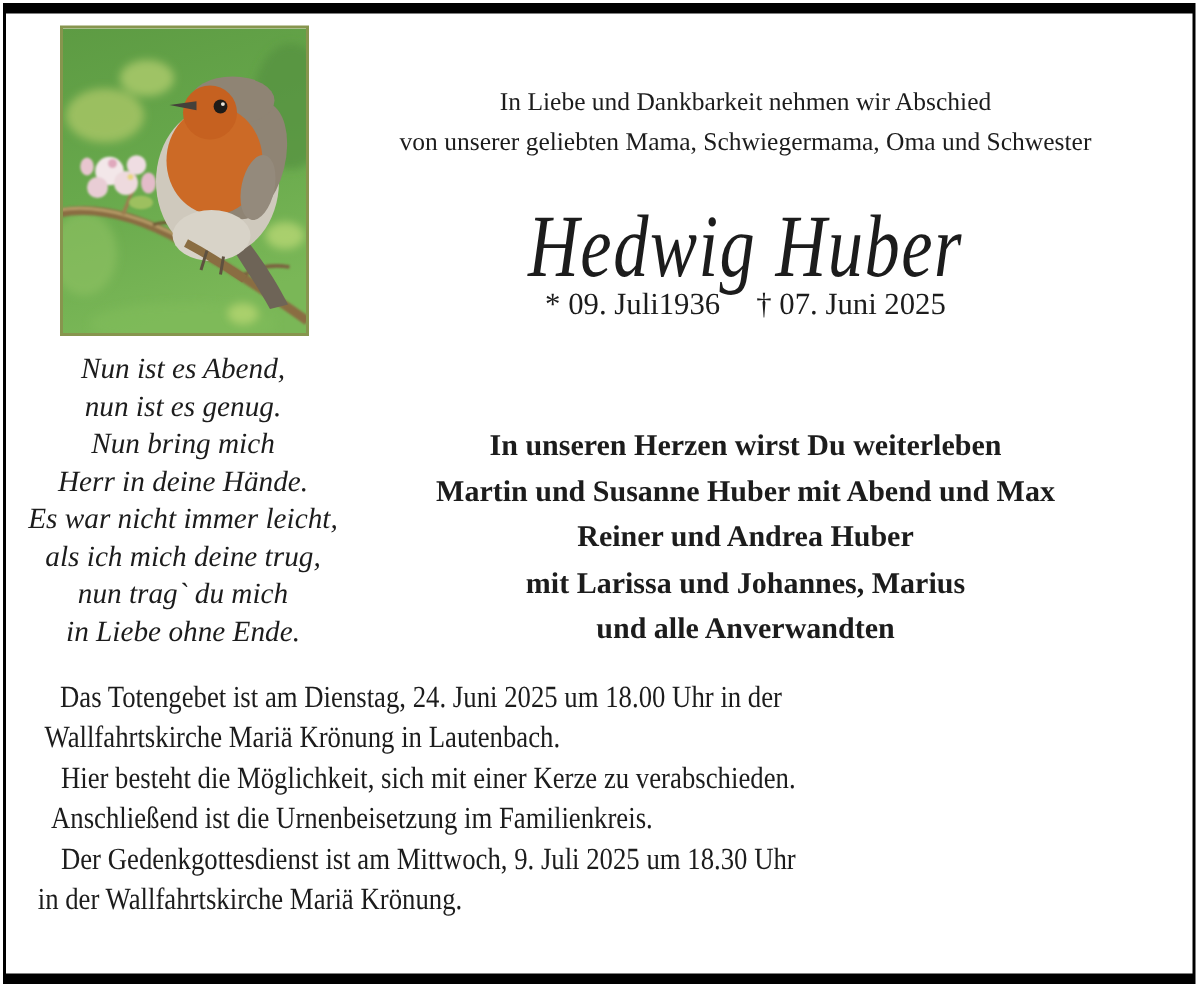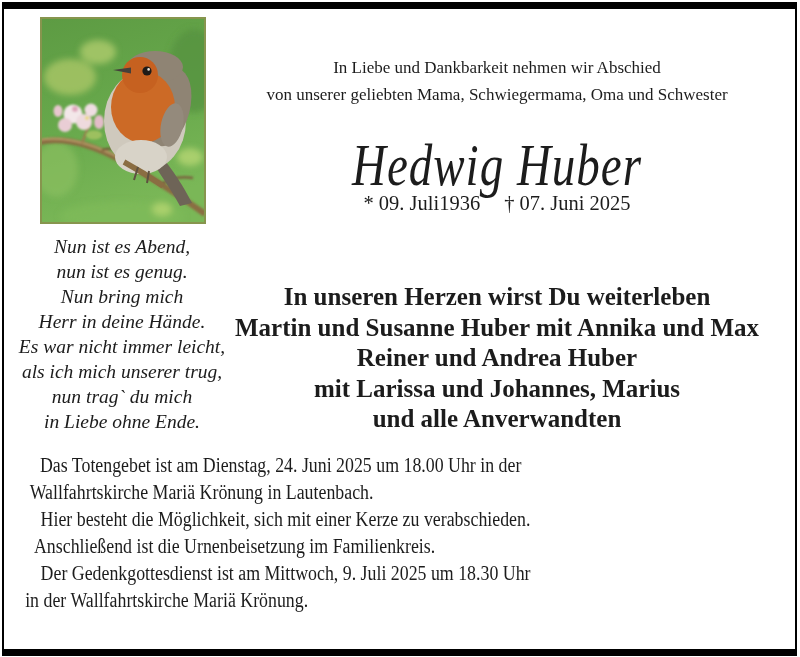--- a/index.html
+++ b/index.html
@@ -31,21 +31,21 @@
     display:inline-block;font-style:italic;font-size:47px;line-height:1;
     letter-spacing:1px;transform:scaleY(1.26);white-space:nowrap;
   }
   .dates{
     position:absolute;left:207px;top:190px;width:580px;text-align:center;
     font-size:20.5px;line-height:26px;white-space:nowrap;
   }
   .dates .birth{margin-right:24px;}
   .family{
     position:absolute;left:207px;top:282px;width:580px;text-align:center;
-    font-weight:700;font-size:25px;line-height:30.5px;white-space:nowrap;
+    font-weight:700;font-size:20px;line-height:30.5px;white-space:nowrap;
   }
   .info{
     position:absolute;left:4px;top:452px;width:788px;text-align:left;
     font-size:20.5px;line-height:27px;
   }
   .info .line{white-space:nowrap;}
   .cond{display:inline-block;transform:scaleX(0.87);transform-origin:50% 50%;white-space:nowrap;}
 </style>
 </head>
 <body>
@@ -114,41 +114,41 @@
       <path d="M 96 148 L 92 161 M 107 152 L 105 164" stroke="#5e5140" stroke-width="2" fill="none"></path>
     </g>
   </svg>
 
   <div class="poem">
     <div>Nun ist es Abend,</div>
     <div>nun ist es genug.</div>
     <div>Nun bring mich</div>
     <div>Herr in deine Hände.</div>
     <div>Es war nicht immer leicht,</div>
-    <div>als ich mich unserer trug,</div>
+    <div>als ich mich deine trug,</div>
     <div>nun trag` du mich</div>
     <div>in Liebe ohne Ende.</div>
   </div>
 
   <div class="intro">
     <div>In Liebe und Dankbarkeit nehmen wir Abschied</div>
     <div>von unserer geliebten Mama, Schwiegermama, Oma und Schwester</div>
   </div>
 
   <div class="name-wrap">
     <span class="name-inner">Hedwig Huber</span>
   </div>
 
   <div class="dates">
     <span class="birth">* 09. Juli1936</span><span>† 07. Juni 2025</span>
   </div>
 
   <div class="family">
     <div>In unseren Herzen wirst Du weiterleben</div>
-    <div>Martin und Susanne Huber mit Annika und Max</div>
+    <div>Martin und Susanne Huber mit Abend und Max</div>
     <div>Reiner und Andrea Huber</div>
     <div>mit Larissa und Johannes, Marius</div>
     <div>und alle Anverwandten</div>
   </div>
 
   <div class="info">
     <div class="line"><span class="cond">Das Totengebet ist am Dienstag, 24. Juni 2025 um 18.00 Uhr in der</span></div>
     <div class="line"><span class="cond">Wallfahrtskirche Mariä Krönung in Lautenbach.</span></div>
     <div class="line"><span class="cond">Hier besteht die Möglichkeit, sich mit einer Kerze zu verabschieden.</span></div>
     <div class="line"><span class="cond">Anschließend ist die Urnenbeisetzung im Familienkreis.</span></div>

